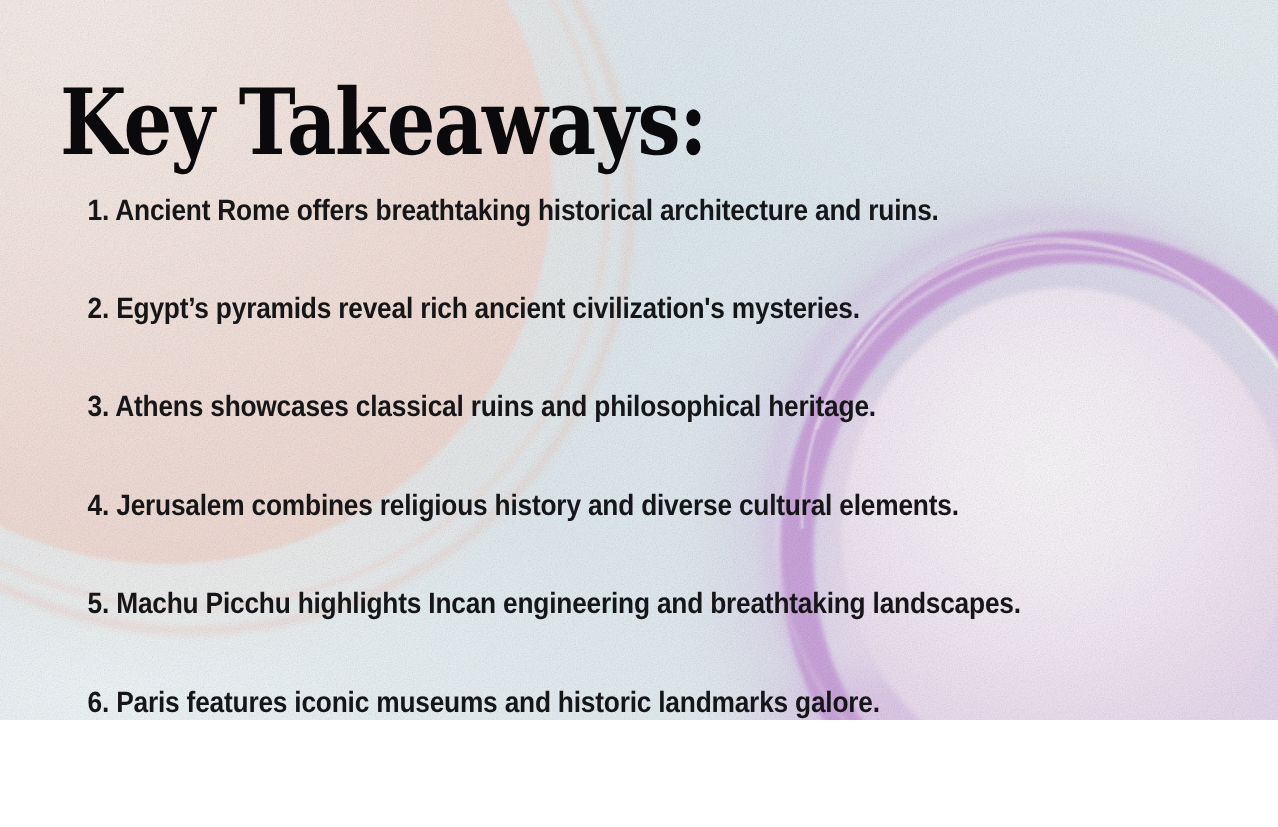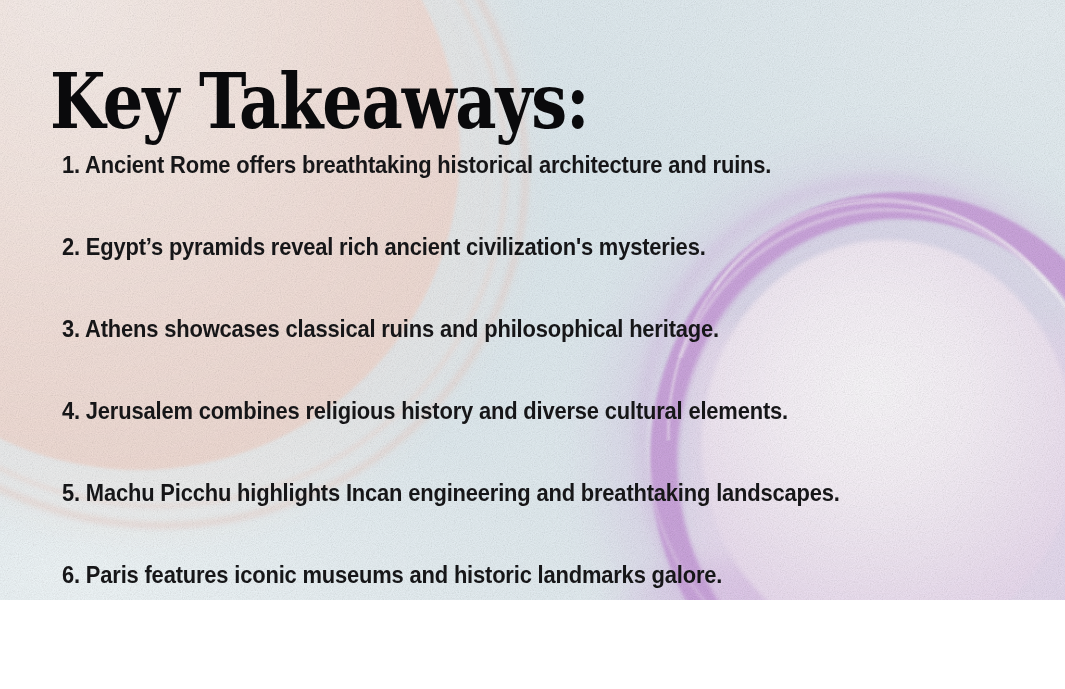--- a/index.html
+++ b/index.html
@@ -299,21 +299,21 @@
     transform: scaleX(0.84);
     transform-origin: left top;
     white-space: nowrap;
   }
 
   .takeaway-list {
     position: absolute;
     left: 57px;
     top: 148px;
     width: 960px;
-    margin: 5px;
+    margin: 16px;
     padding: 0;
     list-style: none;
   }
 
   .takeaway-item {
     font-family: "Liberation Sans", sans-serif;
     font-weight: 700;
     font-size: 24.5px;
     line-height: 1.0;
     letter-spacing: -0.2px;

